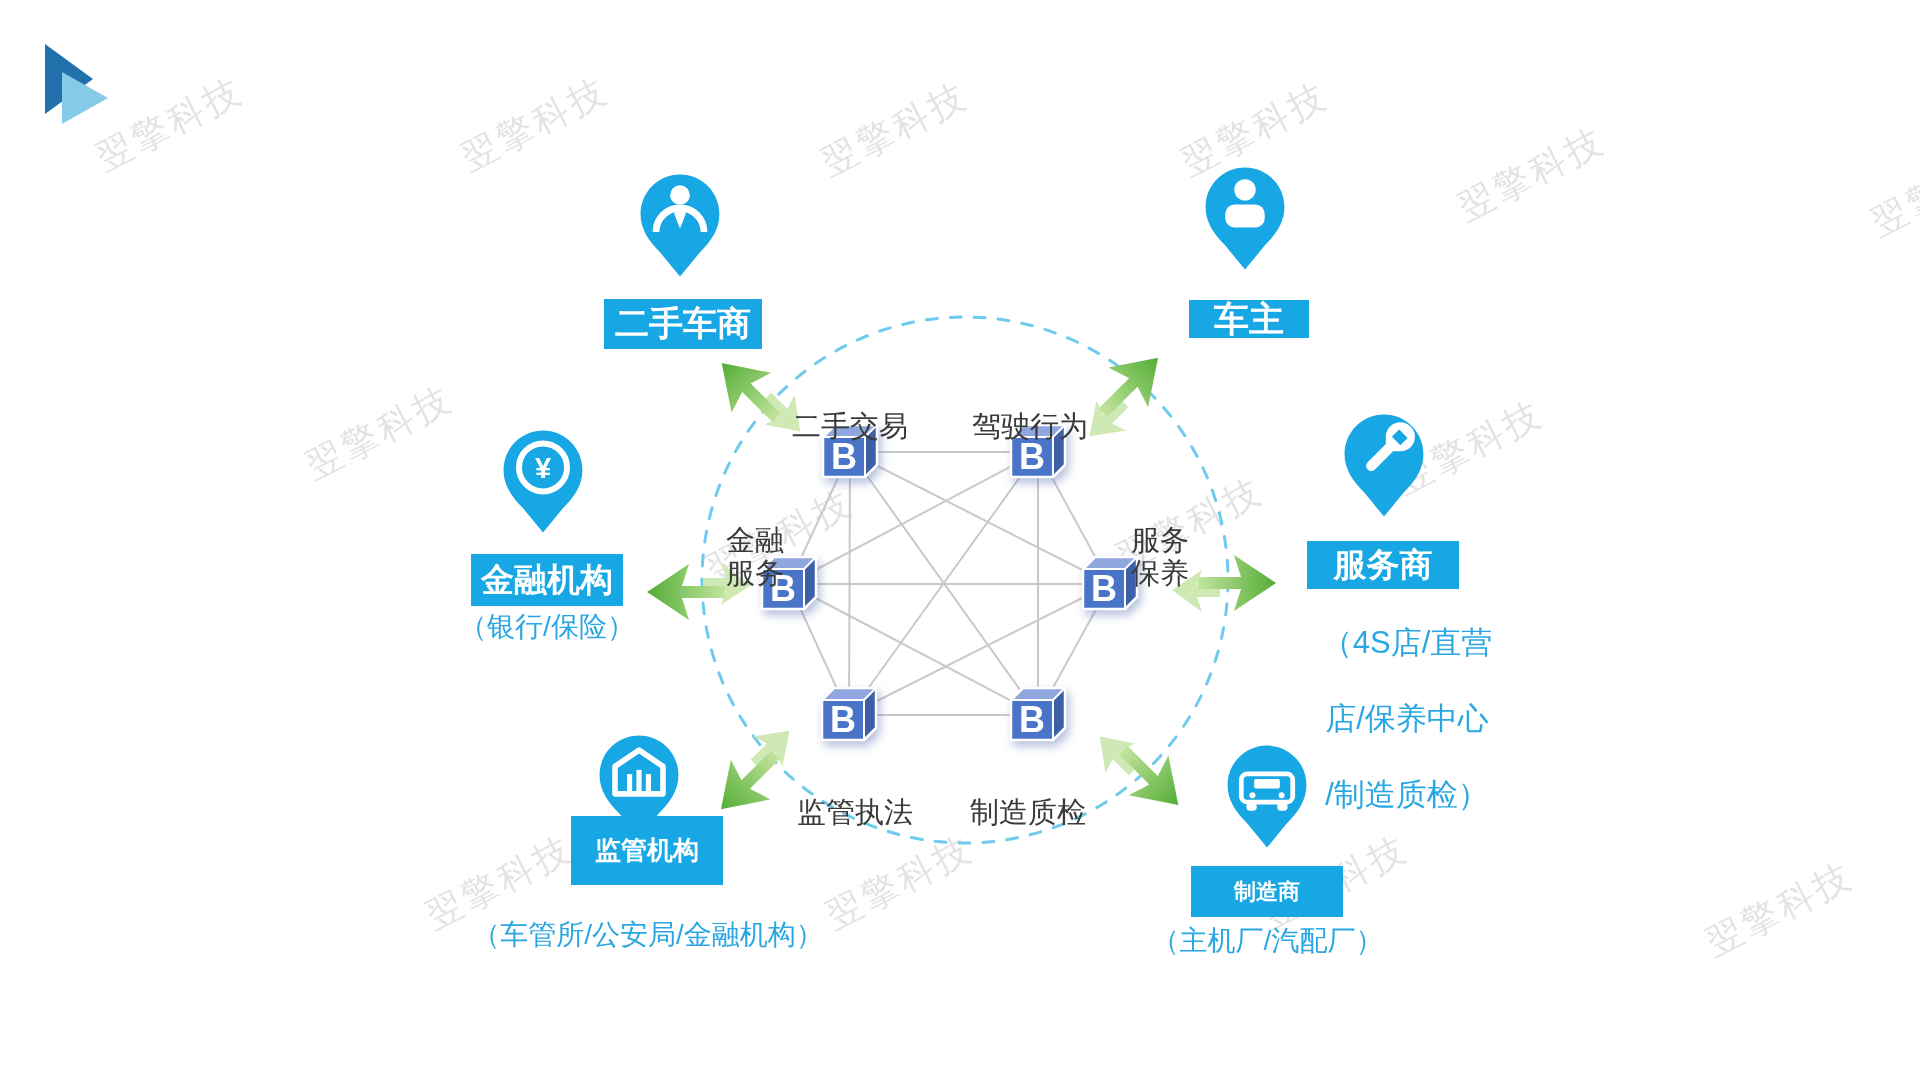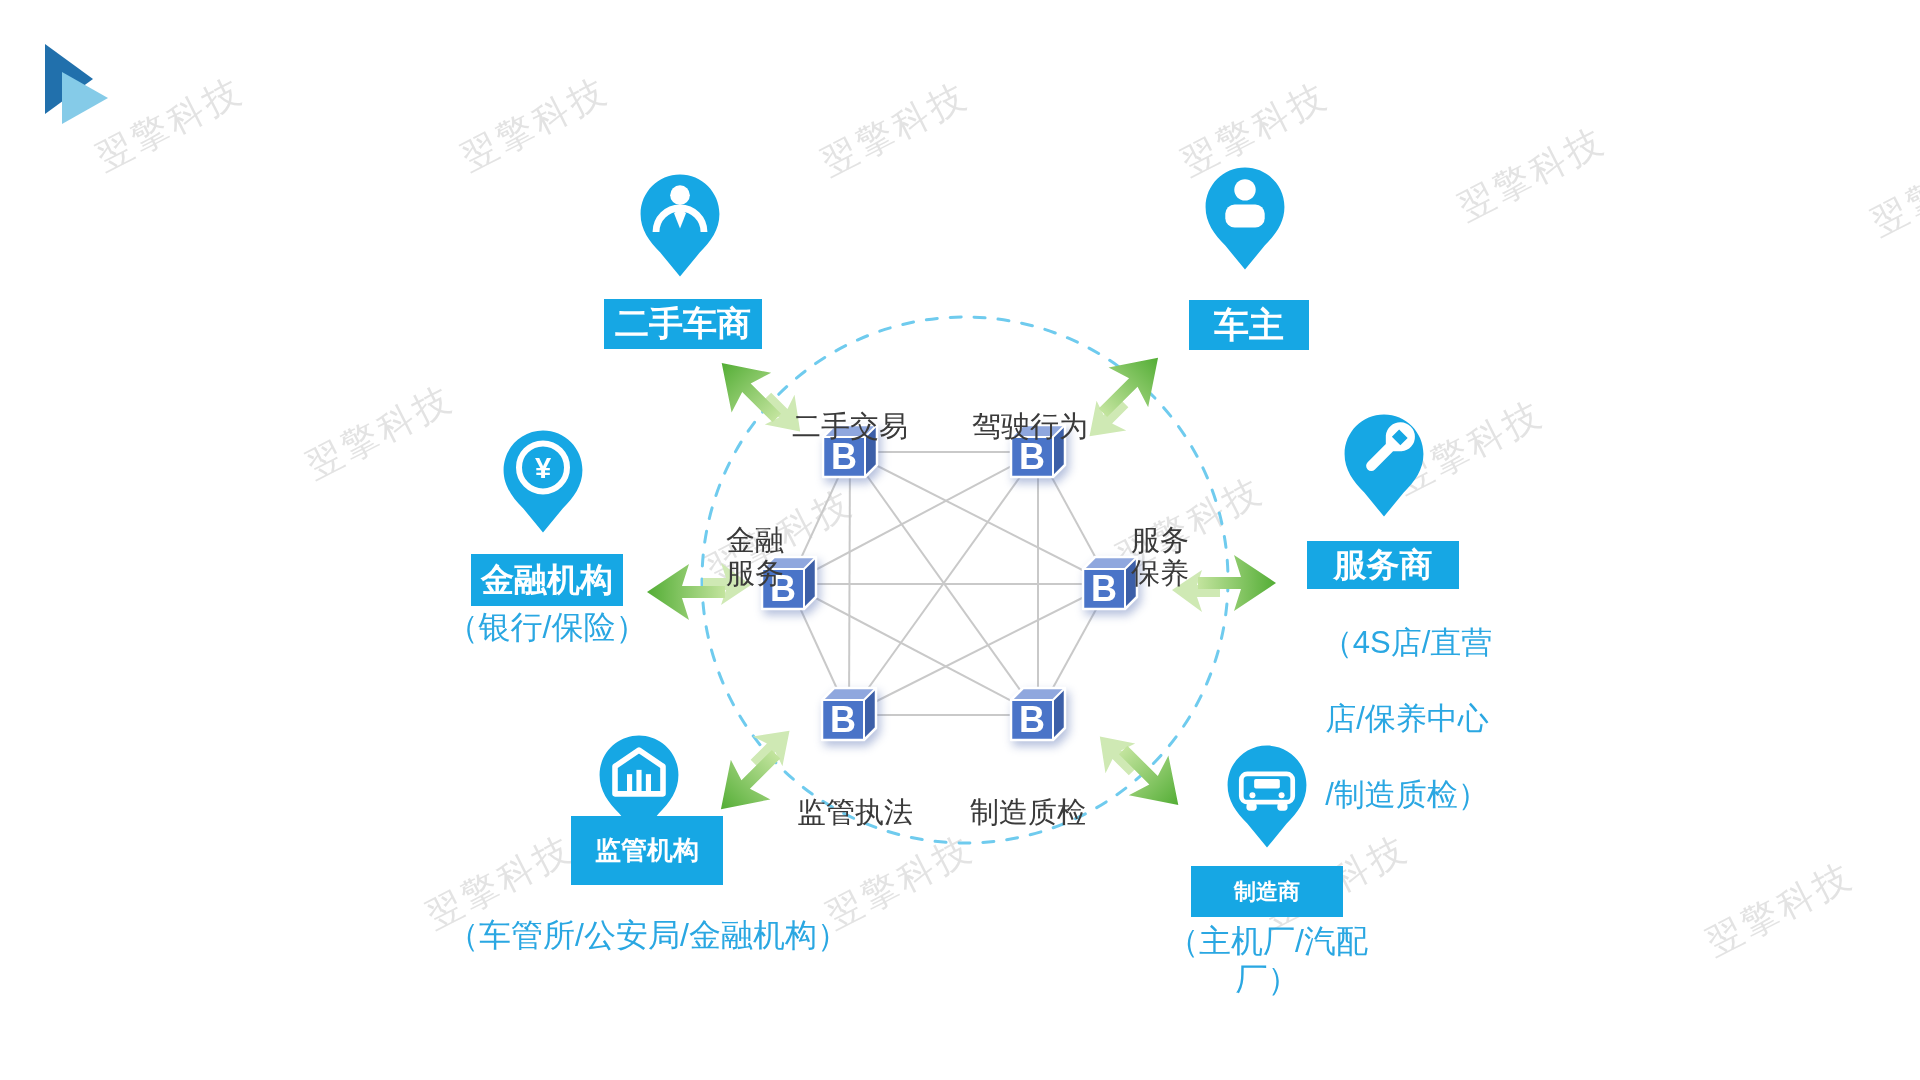--- a/index.html
+++ b/index.html
@@ -29,21 +29,21 @@
   .flow-arrow{position:absolute;z-index:3;}
   .chain-node{position:absolute;z-index:4;filter:drop-shadow(3px 5px 5px rgba(90,115,180,.45));}
   .node-label{position:absolute;z-index:4;font-size:29px;color:#3a3a3a;text-align:center;
     white-space:pre-line;line-height:33px;margin-top:42px;}
 
   
   .entity{position:absolute;z-index:5;}
   .pin{position:absolute;}
   .entity-label{position:absolute;background:#16a7e4;color:#ffffff;font-weight:bold;
     text-align:center;display:flex;align-items:center;justify-content:center;}
-  .entity-subtitle{position:absolute;color:#2aa7e2;font-size:32px;text-align:center;
+  .entity-subtitle{position:absolute;color:#2aa7e2;font-size:28px;text-align:center;
     line-height:38px;white-space:pre-line;}
 </style>
 </head>
 <body>
 
 <div class="slide">
 
   <div id="watermark-layer">
       <span class="watermark" style="left: 90px; top: 100px;">翌擎科技</span>
       <span class="watermark" style="left: 455px; top: 100px;">翌擎科技</span>
@@ -200,21 +200,21 @@
     </svg>
     <div class="entity-label" style="left:604px;top:299px;width:158px;height:50px;font-size:34px">二手车商</div>
   </div>
 
   <div class="entity">
     <svg class="pin" style="left:1202px;top:165px" width="86" height="120" viewBox="0 0 100 140">
       <path d="M50,3 C75.4,3 96,23.6 96,49 C96,67 86,81 73,94 L50,122 L27,94 C14,81 4,67 4,49 C4,23.6 24.6,3 50,3 Z" fill="#16a7e4"></path>
       <circle cx="50" cy="29" r="12.5" fill="#fff"></circle>
       <rect x="27" y="46" width="46" height="27" rx="11" fill="#fff"></rect>
     </svg>
-    <div class="entity-label" style="left:1189px;top:300px;width:120px;height:50px;font-size:35px">车主</div>
+    <div class="entity-label" style="left:1189px;top:300px;width:120px;height:38px;font-size:35px">车主</div>
   </div>
 
   <div class="entity">
     <svg class="pin" style="left:500px;top:428px" width="86" height="120" viewBox="0 0 100 140">
       <path d="M50,3 C75.4,3 96,23.6 96,49 C96,67 86,81 73,94 L50,122 L27,94 C14,81 4,67 4,49 C4,23.6 24.6,3 50,3 Z" fill="#16a7e4"></path>
       <circle cx="50" cy="46" r="28" stroke="#fff" stroke-width="7" fill="none"></circle>
       <text x="50" y="58" text-anchor="middle" font-size="34" font-weight="bold" fill="#fff" font-family="Liberation Sans, sans-serif">¥</text>
     </svg>
     <div class="entity-label" style="left:471px;top:554px;width:152px;height:52px;font-size:33px">金融机构</div>
     <div class="entity-subtitle" style="left:420px;top:608px;width:254px">（银行/保险）</div>

